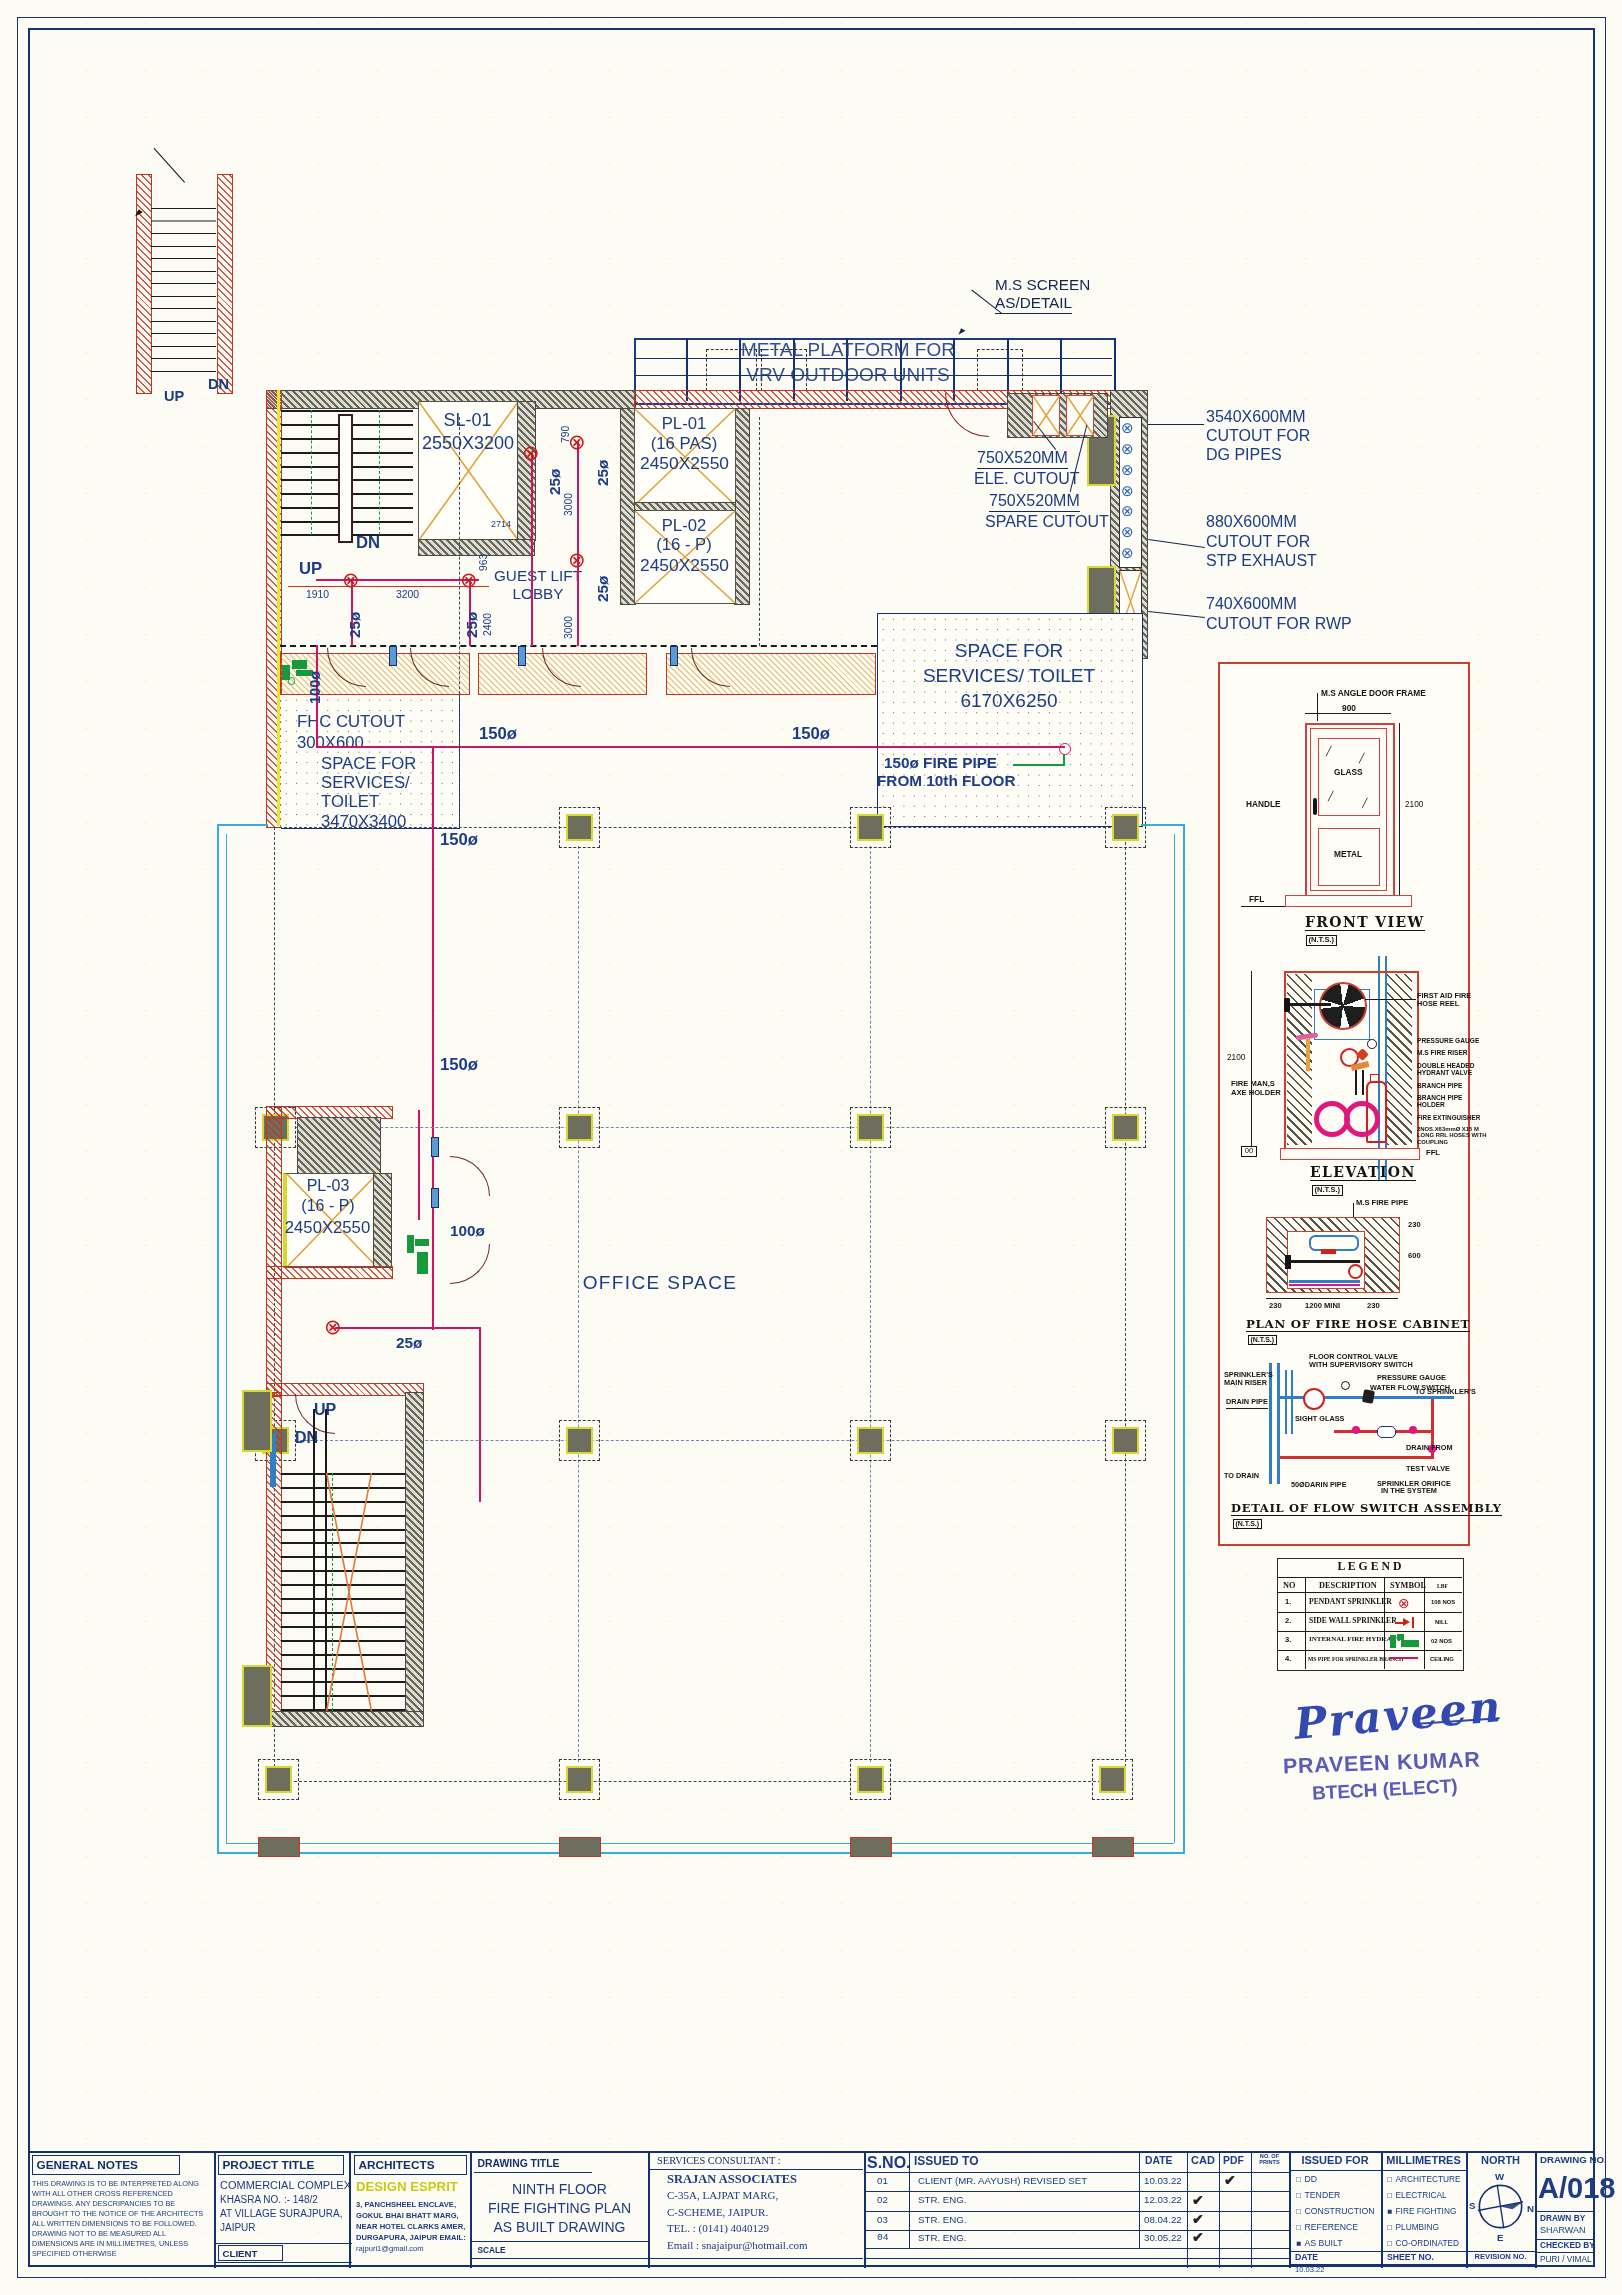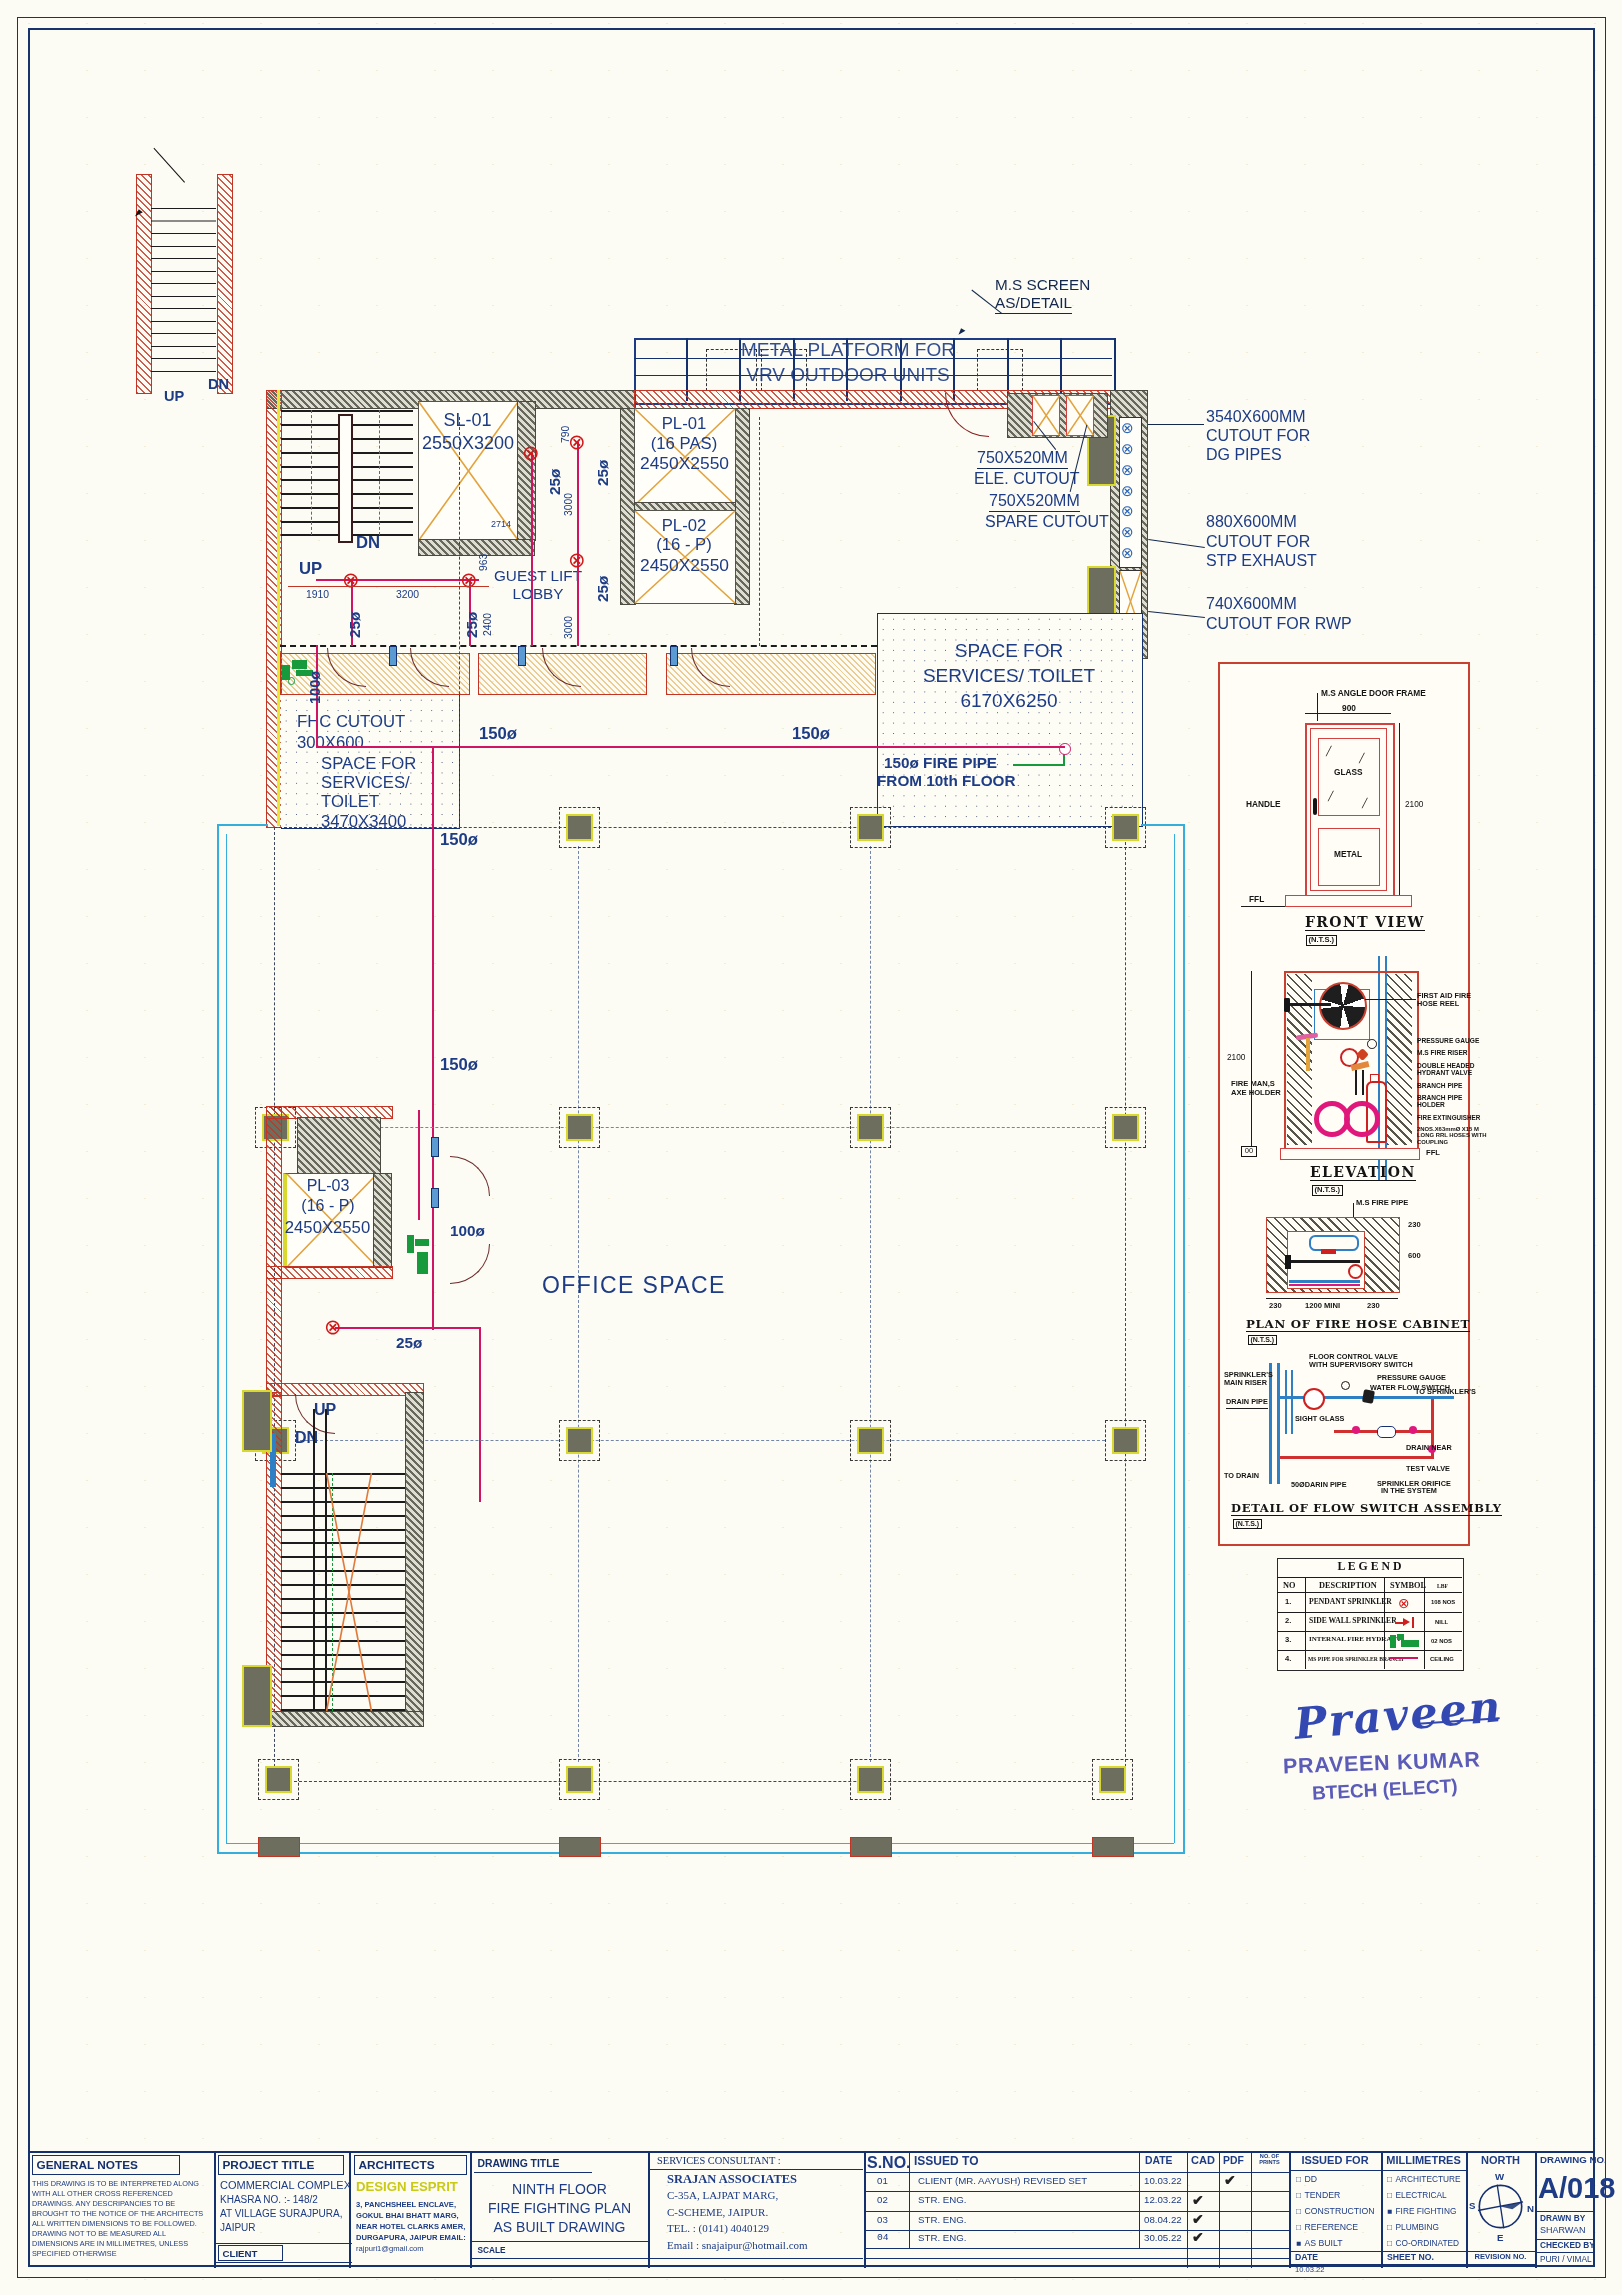--- a/index.html
+++ b/index.html
@@ -308,21 +308,21 @@
       <div class="wdark" style="left:5.6px;top:5.6px;width:23.6px;height:23.6px;"></div>
     </div>
   <div class="colm" style="left:1092px;top:1759px;width:39px;height:39px;">
       <div class="wdark" style="left:5.6px;top:5.6px;width:23.6px;height:23.6px;"></div>
     </div>
   <div class="ab" style="left:258px;top:1837px;width:40px;height:18px;background:#6e6e5f;border:1.4px solid #c23424;"></div>
   <div class="ab" style="left:559px;top:1837px;width:40px;height:18px;background:#6e6e5f;border:1.4px solid #c23424;"></div>
   <div class="ab" style="left:850px;top:1837px;width:40px;height:18px;background:#6e6e5f;border:1.4px solid #c23424;"></div>
   <div class="ab" style="left:1092px;top:1837px;width:40px;height:18px;background:#6e6e5f;border:1.4px solid #c23424;"></div>
 
-  <div class="t" style="left:542px;top:1273px;width:236px;font-size:23px;letter-spacing:1.4px;">OFFICE SPACE</div>
+  <div class="t" style="left:542px;top:1273px;width:236px;text-align:center;font-size:19px;letter-spacing:1.4px;">OFFICE SPACE</div>
 
   <div class="wred" style="left:266px;top:1106px;width:125px;height:11px;"></div>
   <div class="wred" style="left:266px;top:1106px;width:14px;height:289px;"></div>
   <div class="wgray" style="left:297px;top:1117px;width:82px;height:56px;"></div>
   <div class="box" style="left:283px;top:1173px;width:90px;height:93px;border-left:4.2px solid #d8d82e;">
     <svg class="xb" width="100%" height="100%" viewBox="0 0 100 100" preserveAspectRatio="none">
         <line x1="0" y1="0" x2="100" y2="100" stroke="#e2a23c" stroke-width="1.6" vector-effect="non-scaling-stroke"></line>
         <line x1="100" y1="0" x2="0" y2="100" stroke="#e2a23c" stroke-width="1.6" vector-effect="non-scaling-stroke"></line>
       </svg>
   </div>
@@ -469,21 +469,21 @@
   <div class="bl" style="left:1309px;top:1353px;font-size:7.3px;font-weight:bold;">FLOOR CONTROL VALVE</div>
   <div class="bl" style="left:1309px;top:1361px;font-size:7.3px;font-weight:bold;">WITH SUPERVISORY SWITCH</div>
   <div class="bl" style="left:1377px;top:1374px;font-size:7.3px;font-weight:bold;">PRESSURE GAUGE</div>
   <div class="bl" style="left:1370px;top:1384px;font-size:7.3px;font-weight:bold;">WATER FLOW SWITCH</div>
   <div class="bl" style="left:1415px;top:1388px;font-size:7.3px;font-weight:bold;">TO SPRINKLER'S</div>
   <div class="bl" style="left:1224px;top:1371px;font-size:7.3px;font-weight:bold;">SPRINKLER'S</div>
   <div class="bl" style="left:1224px;top:1379px;font-size:7.3px;font-weight:bold;">MAIN RISER</div>
   <div class="bl" style="left:1226px;top:1398px;font-size:7.3px;font-weight:bold;">DRAIN PIPE</div>
   <div class="hl c-blk" style="left:1226px;top:1408px;width:42px;height:1px;"></div>
   <div class="bl" style="left:1295px;top:1415px;font-size:7.3px;font-weight:bold;">SIGHT GLASS</div>
-  <div class="bl" style="left:1406px;top:1444px;font-size:7.3px;font-weight:bold;">DRAIN NEAR</div>
+  <div class="bl" style="left:1406px;top:1444px;font-size:7.3px;font-weight:bold;">DRAIN FROM</div>
   <div class="bl" style="left:1406px;top:1465px;font-size:7.3px;font-weight:bold;">TEST VALVE</div>
   <div class="bl" style="left:1224px;top:1472px;font-size:7.3px;font-weight:bold;">TO DRAIN</div>
   <div class="bl" style="left:1291px;top:1481px;font-size:7.3px;font-weight:bold;">50ØDARIN PIPE</div>
   <div class="bl" style="left:1377px;top:1480px;font-size:7.3px;font-weight:bold;">SPRINKLER ORIFICE</div>
   <div class="bl" style="left:1381px;top:1487px;font-size:7.3px;font-weight:bold;">IN THE SYSTEM</div>
   <div class="dt" style="left:1231px;top:1501px;font-size:11.5px;letter-spacing:0.7px;">DETAIL OF FLOW SWITCH ASSEMBLY</div>
   <div class="bl" style="left:1233px;top:1519px;font-size:7px;font-weight:bold;border:0.7px solid #141414;padding:0 1.4px;">(N.T.S.)</div>
 
   <div class="ab" style="left:1277px;top:1558px;width:185px;height:111px;border:1.7px solid #2a2a2a;background:#fffdf6;"></div>
   <div class="bl ser" style="left:1277px;top:1560px;width:185px;text-align:center;font-size:11.8px;font-weight:bold;">L E G E N D</div>

